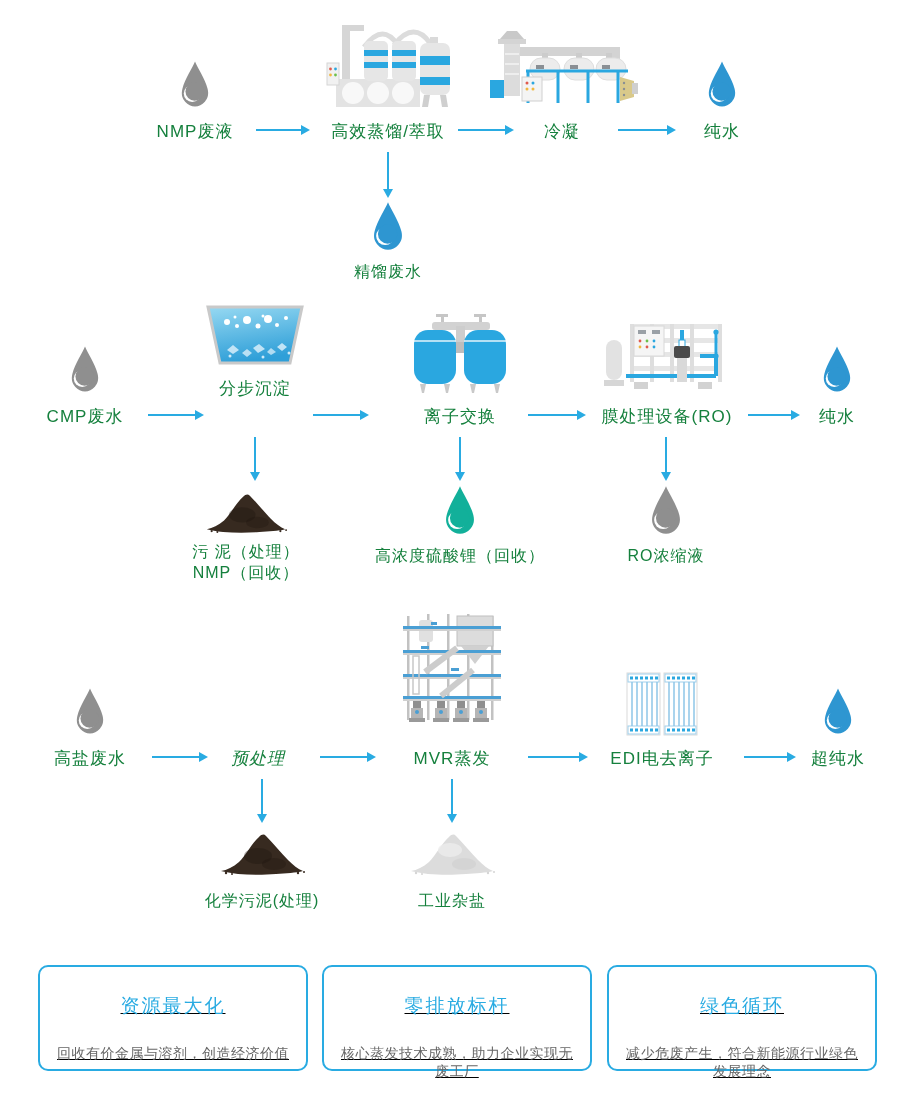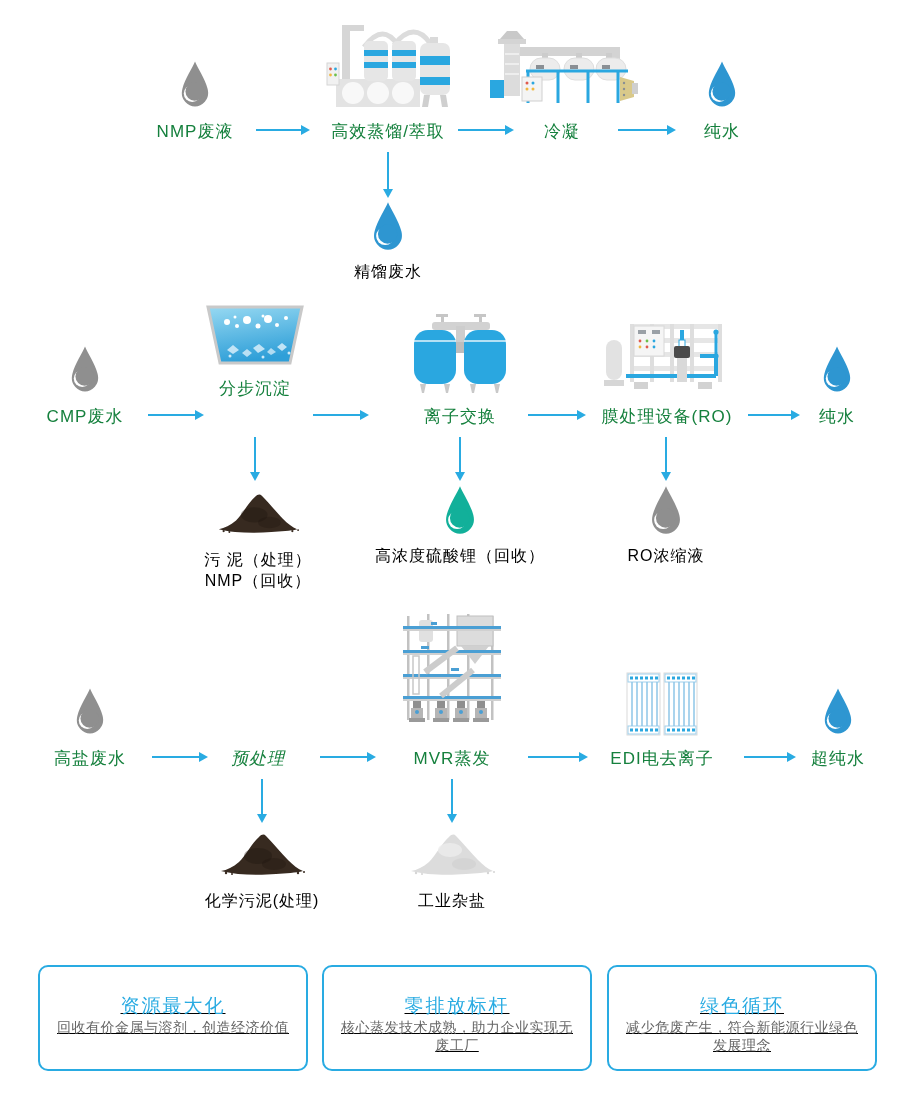--- a/index.html
+++ b/index.html
@@ -10,24 +10,24 @@
   .node{position:absolute;display:flex;flex-direction:column;align-items:center;}
   .node .icon{display:block;margin-bottom:13px;}
   .node-label{color:#15803d;font-size:17px;line-height:20px;letter-spacing:1px;white-space:nowrap;text-align:center;}
   .h-arrow{position:absolute;height:2px;background:#29abe2;}
   .h-arrow::after{content:"";position:absolute;right:-2px;top:-4px;width:0;height:0;
     border-left:9px solid #29abe2;border-top:5px solid transparent;border-bottom:5px solid transparent;}
   .v-arrow{position:absolute;width:2px;background:#29abe2;}
   .v-arrow::after{content:"";position:absolute;bottom:-2px;left:-4px;width:0;height:0;
     border-top:9px solid #29abe2;border-left:5px solid transparent;border-right:5px solid transparent;}
   .byproduct{position:absolute;display:flex;flex-direction:column;align-items:center;}
-  .byp-label{color:#000000;font-size:16px;line-height:21px;letter-spacing:1px;margin-top:9px;text-align:center;white-space:nowrap;}
+  .byp-label{color:#15803d;font-size:16px;line-height:21px;letter-spacing:1px;margin-top:9px;text-align:center;white-space:nowrap;}
   .benefit{position:absolute;width:266px;height:102px;border:2px solid #29abe2;border-radius:10px;background:#fff;text-align:center;text-decoration:underline;}
   .benefit-title{color:#29abe2;font-size:19px;letter-spacing:2px;margin-top:26px;}
-  .benefit-desc{color:#666;font-size:14px;letter-spacing:.5px;margin-top:0;padding:0 16px;}
+  .benefit-desc{color:#666;font-size:14px;letter-spacing:.5px;margin-top:26px;padding:0 16px;}
 </style>
 </head>
 <body>
 
 <div class="stage">
 
   <div class="node" style="left:135px;bottom:969px;width:120px;">
     <svg class="icon" width="34" height="50" viewBox="0 0 100 140">
       <path d="M50 4 C57 22 80 56 87 84 C91 100 88 112 79 122 C71 131 61 136 50 136 C39 136 29 131 21 122 C12 112 9 100 13 84 C20 56 43 22 50 4 Z" fill="#8f8f8f"></path>
       <circle cx="42" cy="98" r="25" fill="#ffffff"></circle>
@@ -234,21 +234,21 @@
 
   <div class="h-arrow" style="left:148px;top:414px;width:54px;"></div>
   <div class="h-arrow" style="left:313px;top:414px;width:54px;"></div>
   <div class="h-arrow" style="left:528px;top:414px;width:56px;"></div>
   <div class="h-arrow" style="left:748px;top:414px;width:50px;"></div>
 
   <div class="v-arrow" style="left:254px;top:437px;height:42px;"></div>
   <div class="v-arrow" style="left:459px;top:437px;height:42px;"></div>
   <div class="v-arrow" style="left:665px;top:437px;height:42px;"></div>
 
-  <div class="byproduct" style="left:168px;top:488px;width:180px;gap:8px;">
+  <div class="byproduct" style="left:156px;top:488px;width:180px;">
     <svg width="84" height="46" viewBox="0 0 88 48">
       <path d="M3 43 C9 42 15 39 21 34 C28 27 34 15 41 9 C44 6 46 6 48 8 C55 15 63 25 70 32 C75 37 80 41 85 43 C78 45 68 45 58 46 C46 47 32 47 20 46 C13 45 7 44 3 43 Z" fill="#372a20"></path>
       <ellipse cx="40" cy="28" rx="14" ry="8" fill="#1d140e" opacity="0.35"></ellipse>
       <ellipse cx="56" cy="36" rx="12" ry="6" fill="#1d140e" opacity="0.3"></ellipse>
       <circle cx="8" cy="45" r="1.2" fill="#372a20"></circle>
         <circle cx="14" cy="46" r="1" fill="#372a20"></circle>
       <circle cx="80" cy="45" r="1.2" fill="#372a20"></circle>
         <circle cx="86" cy="44" r="1" fill="#372a20"></circle>
     </svg>
     <div class="byp-label" style="margin-top:7px;">

